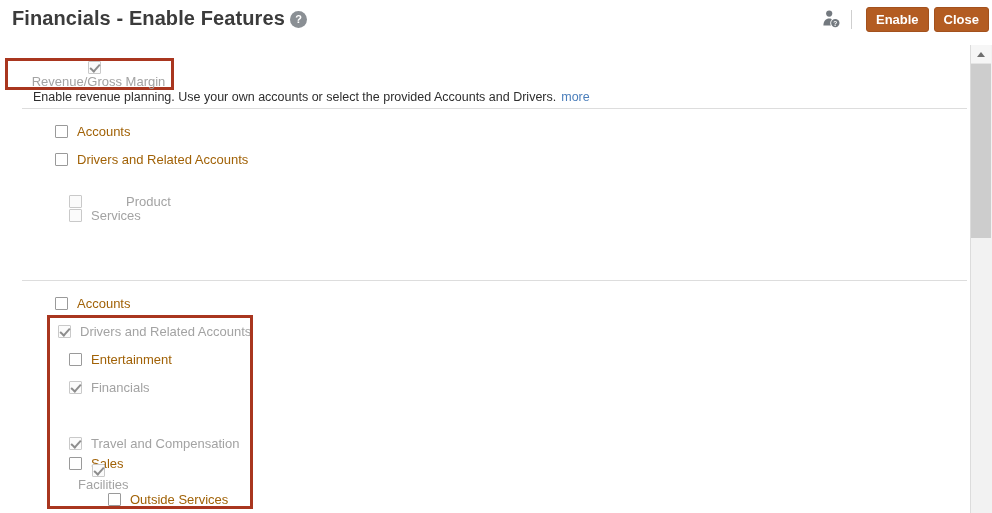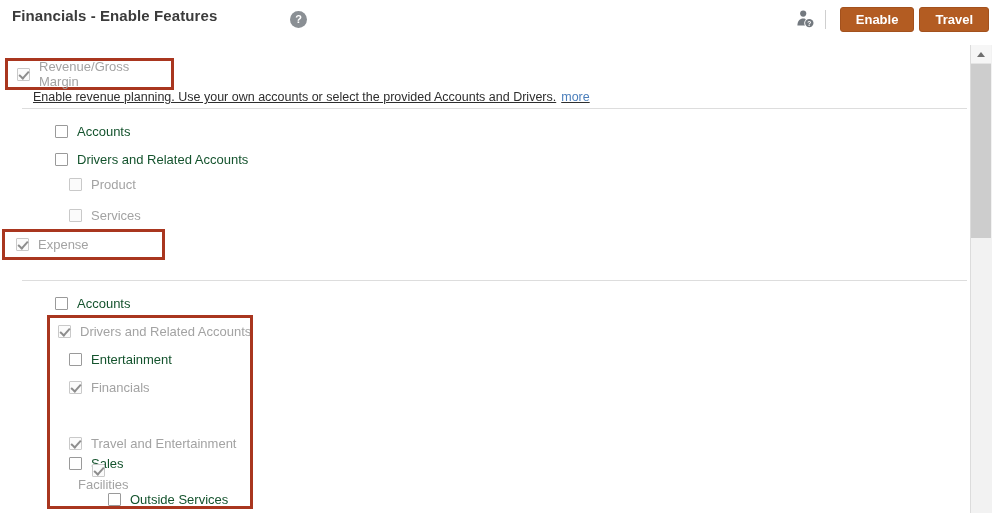--- a/index.html
+++ b/index.html
@@ -20,21 +20,21 @@
   
   #header {
     position: absolute;
     left: 0; top: 0;
     width: 992px; height: 45px;
     background: #ffffff;
   }
   #page-title {
     position: absolute;
     left: 12px; top: 7px;
-    font-size: 15px;
+    font-size: 20px;
     font-weight: bold;
     color: #3b3b3b;
     letter-spacing: 0.1px;
     white-space: nowrap;
   }
   #title-help-icon {
     position: absolute;
     left: 290px; top: 11px;
     width: 17px; height: 17px;
     border-radius: 50%;
@@ -71,21 +71,21 @@
   }
   .btn {
     background: #b35c22;
     color: #ffffff;
     border: 1px solid #a3511d;
     border-radius: 3px;
     font-size: 13px;
     font-weight: bold;
     font-family: "Liberation Sans", sans-serif;
     height: 25px;
-    padding: 0 15px;
+    padding: 0 9px;
     margin-left: 5px;
     cursor: pointer;
     line-height: 23px;
   }
 
   
   #content {
     position: absolute;
     left: 0; top: 45px;
     width: 971px;
@@ -145,21 +145,20 @@
   }
   .section-header-row.highlighted {
     border: 3px solid #a9361f;
     background: #ffffff;
   }
   .section-desc {
     position: absolute;
     font-size: 12.5px;
     color: #2e2e2e;
     white-space: nowrap;
-    text-decoration: underline;
   }
   .section-desc .more-link {
     color: #4a7ebb;
     margin-left: 5px;
     cursor: pointer;
     text-decoration: none;
   }
   .divider {
     position: absolute;
     left: 22px;
@@ -197,21 +196,21 @@
     position: absolute;
     left: 3px; top: 0px;
     width: 4px; height: 8px;
     border: solid #8d8d8d;
     border-width: 0 2px 2px 0;
     transform: rotate(42deg);
   }
   .cb-label {
     margin-left: 9px;
     font-size: 13px;
-    color: #14532d;
+    color: #a16207;
   }
   .cb-label.dim {
     color: #a3a3a3;
   }
   .cb-label.section {
     font-weight: normal;
     font-size: 13px;
   }
 
   .highlight-box {
@@ -234,61 +233,57 @@
       <svg width="20" height="20" viewBox="0 0 20 20" aria-hidden="true">
         <circle cx="8.2" cy="4.6" r="3.1" fill="#73797f"></circle>
         <path d="M2.4 16.5 C2.4 11.7 5.0 9.4 8.2 9.4 C11.4 9.4 14.0 11.7 14.0 16.5 Z" fill="#73797f"></path>
         <circle cx="14.3" cy="14.1" r="5.1" fill="#ffffff"></circle>
         <circle cx="14.3" cy="14.1" r="4.2" fill="#73797f"></circle>
         <text x="14.3" y="17.1" font-size="6.6" font-family="Liberation Sans, sans-serif" font-weight="bold" fill="#ffffff" text-anchor="middle">?</text>
       </svg>
     </div>
     <div class="toolbar-sep"></div>
     <button class="btn">Enable</button>
-    <button class="btn">Travel</button>
+    <button class="btn">Close</button>
   </div>
 </div>
 
 <div id="content">
 
-  <div class="section-header-row highlighted" style="left:5px; top:13px; width:169px; height:32px; padding-left:9px;">
+  <div class="section-header-row highlighted" style="left:5px; top:13px; width:169px; height:32px; padding-left:9px;flex-direction:column;">
     <span class="cb disabled checked"></span>
     <span class="cb-label dim section">Revenue/Gross Margin</span>
   </div>
 
   <div class="section-desc" style="left:33px; top:45px;">
     <span>Enable revenue planning. Use your own accounts or select the provided Accounts and Drivers.</span><a class="more-link">more</a>
   </div>
 
   <div class="divider" style="top:63px;"></div>
 
   <div class="cb-row" style="left:55px; top:79px;">
     <span class="cb"></span>
     <span class="cb-label">Accounts</span>
   </div>
 
   <div class="cb-row" style="left:55px; top:107px;">
     <span class="cb"></span>
     <span class="cb-label">Drivers and Related Accounts</span>
   </div>
 
-  <div class="cb-row" style="left:69px; top:132px;">
+  <div class="cb-row" style="left:69px; top:149px;gap:35px;">
     <span class="cb disabled"></span>
     <span class="cb-label dim">Product</span>
   </div>
 
   <div class="cb-row" style="left:69px; top:163px;text-align:right;">
     <span class="cb disabled"></span>
     <span class="cb-label dim">Services</span>
   </div>
 
-  <div class="section-header-row highlighted" style="left:2px; top:184px; width:163px; height:31px; padding-left:11px;">
-    <span class="cb disabled checked"></span>
-    <span class="cb-label dim section">Expense</span>
-  </div>
 
 
   <div class="divider" style="top:235px;"></div>
 
   <div class="cb-row" style="left:55px; top:251px;">
     <span class="cb"></span>
     <span class="cb-label">Accounts</span>
   </div>
 
   <div class="cb-row" style="left:58px; top:279px;">
@@ -306,21 +301,21 @@
     <span class="cb-label dim">Financials</span>
   </div>
 
   <div class="cb-row" style="left:69px; top:363px;margin-top:48px;">
     <span class="cb"></span>
     <span class="cb-label">Sales</span>
   </div>
 
   <div class="cb-row" style="left:69px; top:391px;">
     <span class="cb disabled checked"></span>
-    <span class="cb-label dim">Travel and Entertainment</span>
+    <span class="cb-label dim">Travel and Compensation</span>
   </div>
 
   <div class="cb-row" style="left:69px; top:419px;flex-direction:column;">
     <span class="cb disabled checked"></span>
     <span class="cb-label dim">Facilities</span>
   </div>
 
   <div class="cb-row" style="left:69px; top:447px;padding-left:39px;">
     <span class="cb"></span>
     <span class="cb-label">Outside Services</span>

